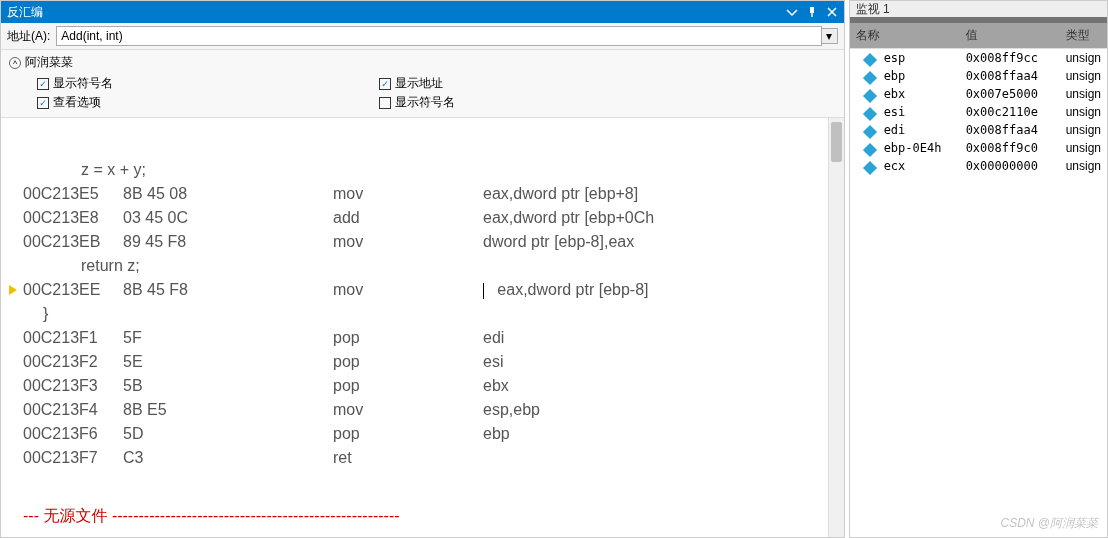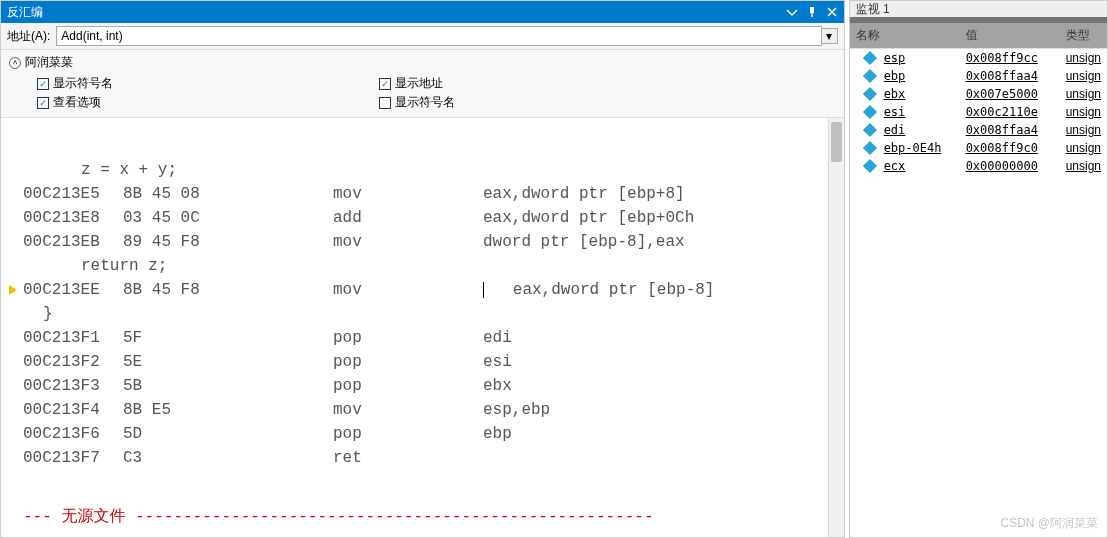--- a/index.html
+++ b/index.html
@@ -24,49 +24,49 @@
 
   .viewopts { padding: 4px 8px 6px 8px; background: #f8f8f8; border-bottom: 1px solid #ddd; }
   .viewopts .header { display: flex; align-items: center; gap: 4px; cursor: pointer; margin-bottom: 4px; }
   .viewopts .circ { width: 12px; height: 12px; border: 1px solid #666; border-radius: 50%; display: inline-flex; align-items: center; justify-content: center; font-size: 8px; }
   .viewopts .cols { display: flex; }
   .viewopts .col1 { width: 370px; display: flex; flex-direction: column; gap: 2px; padding-left: 28px; }
   .viewopts .col2 { display: flex; flex-direction: column; gap: 2px; }
   .chk { display: flex; align-items: center; gap: 4px; cursor: pointer; }
   .chk .box { width: 12px; height: 12px; border: 1px solid #333; display: inline-flex; align-items: center; justify-content: center; font-size: 9px; color: #007acc; line-height: 10px; }
 
-  .code-area { flex: 1; overflow: hidden; position: relative; font-family: Liberation Mono, monospace; font-size: 16px; color: #555; padding: 4px 0 0 2px; white-space: pre; }
+  .code-area { flex: 1; overflow: hidden; position: relative; font-family: Liberation Sans, sans-serif; font-size: 16px; color: #555; padding: 4px 0 0 2px; white-space: pre; }
   .code-line { display: flex; height: 24px; align-items: center; }
   .gutter { width: 20px; display: inline-flex; align-items: center; justify-content: center; }
   .gutter .ptr { width: 0; height: 0; border-top: 5px solid transparent; border-bottom: 5px solid transparent; border-left: 8px solid #f0c000; }
   .addr { width: 100px; }
   .bytes { width: 210px; }
   .mnem { width: 150px; }
   .oper { flex: 1; }
   .src-indent { padding-left: 58px; }
   .brace { padding-left: 20px; }
   .cursor-caret { display:inline-block; width:1px; height:16px; background:#000; vertical-align:middle; }
   .nosrc { color: #c00; padding-left: 20px; letter-spacing: 0; }
 
   .scrollbar-v { position: absolute; right: 0; top: 0; bottom: 0; width: 16px; background: #f0f0f0; border-left: 1px solid #ddd; }
   .scrollbar-v .thumb { position: absolute; left: 2px; right: 2px; top: 4px; height: 40px; background: #c0c0c0; border-radius: 2px; }
 
   .watch-head { display: flex; padding: 4px 6px; border-bottom: 1px solid #ddd; color: #333; background: #a3a3a3; }
   .watch-head .c1 { width: 110px; }
   .watch-head .c2 { width: 100px; }
   .watch-head .c3 { flex: 1; }
   .watch-body { flex: 1; overflow: auto; font-family: Consolas, monospace; font-size: 12px; }
-  .watch-row { display: flex; align-items: center; padding: 2px 6px; text-decoration: underline; }
+  .watch-row { display: flex; align-items: flex-end; padding: 2px 6px; }
   .watch-row .c0 { width: 28px; display: flex; align-items: center; justify-content: center; }
   .watch-row .c1 { width: 82px; font-family: Consolas, monospace; }
   .watch-row .c2 { width: 100px; font-family: Consolas, monospace; }
   .watch-row .c3 { flex: 1; font-family: "Microsoft YaHei", sans-serif; }
   .diamond { width: 10px; height: 10px; background: #2aa3d6; transform: rotate(45deg); }
 
-  .watermark { position: absolute; right: 10px; bottom: 6px; color: rgba(0,0,0,0.25); font-size: 12px; pointer-events: none; }
+  .watermark { position: absolute; right: 10px; bottom: 6px; color: rgba(0,0,0,0.25); font-size: 12px; pointer-events: none; font-style: italic; }
 
   svg { display: block; }
 </style>
 </head>
 <body>
 
 <div class="container">
   <div class="left-panel">
     <div class="titlebar">
       <span class="title-text">反汇编</span>

